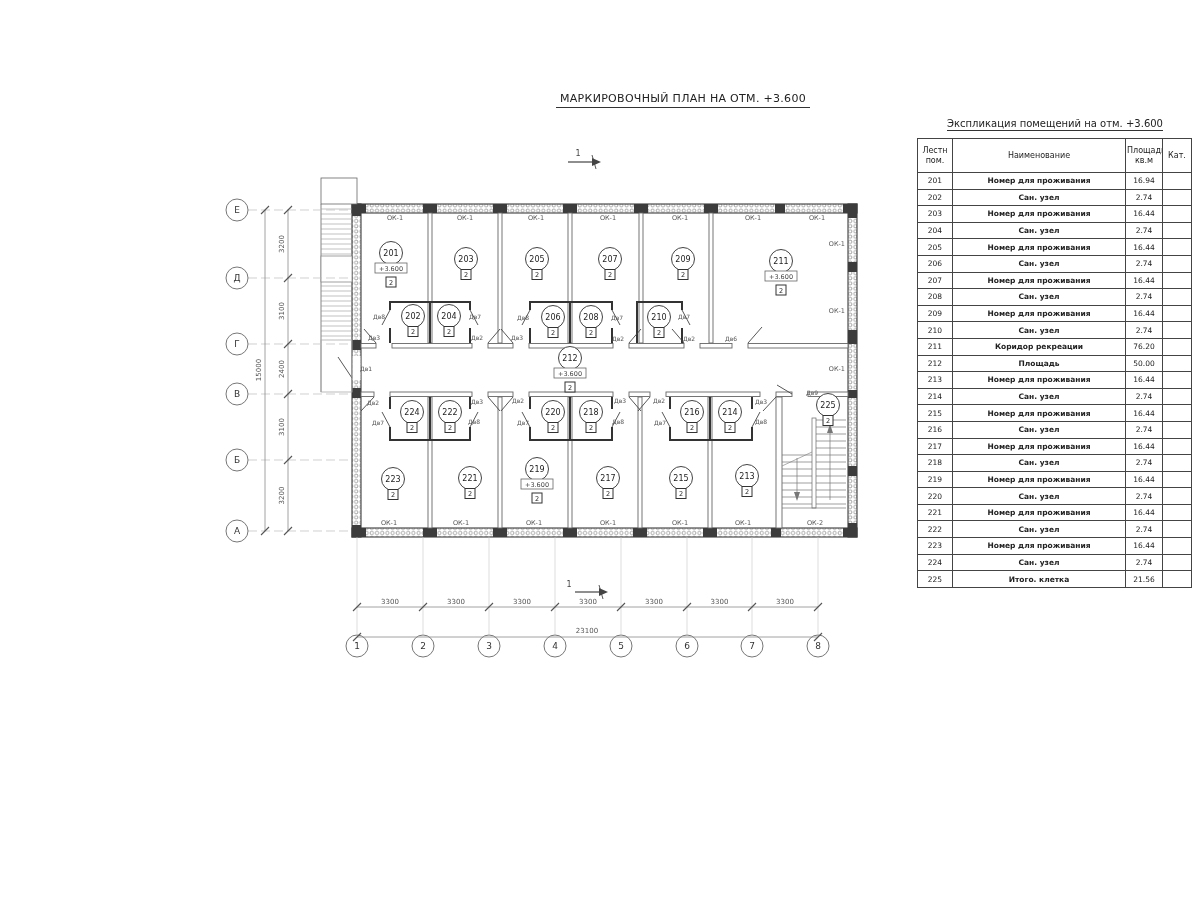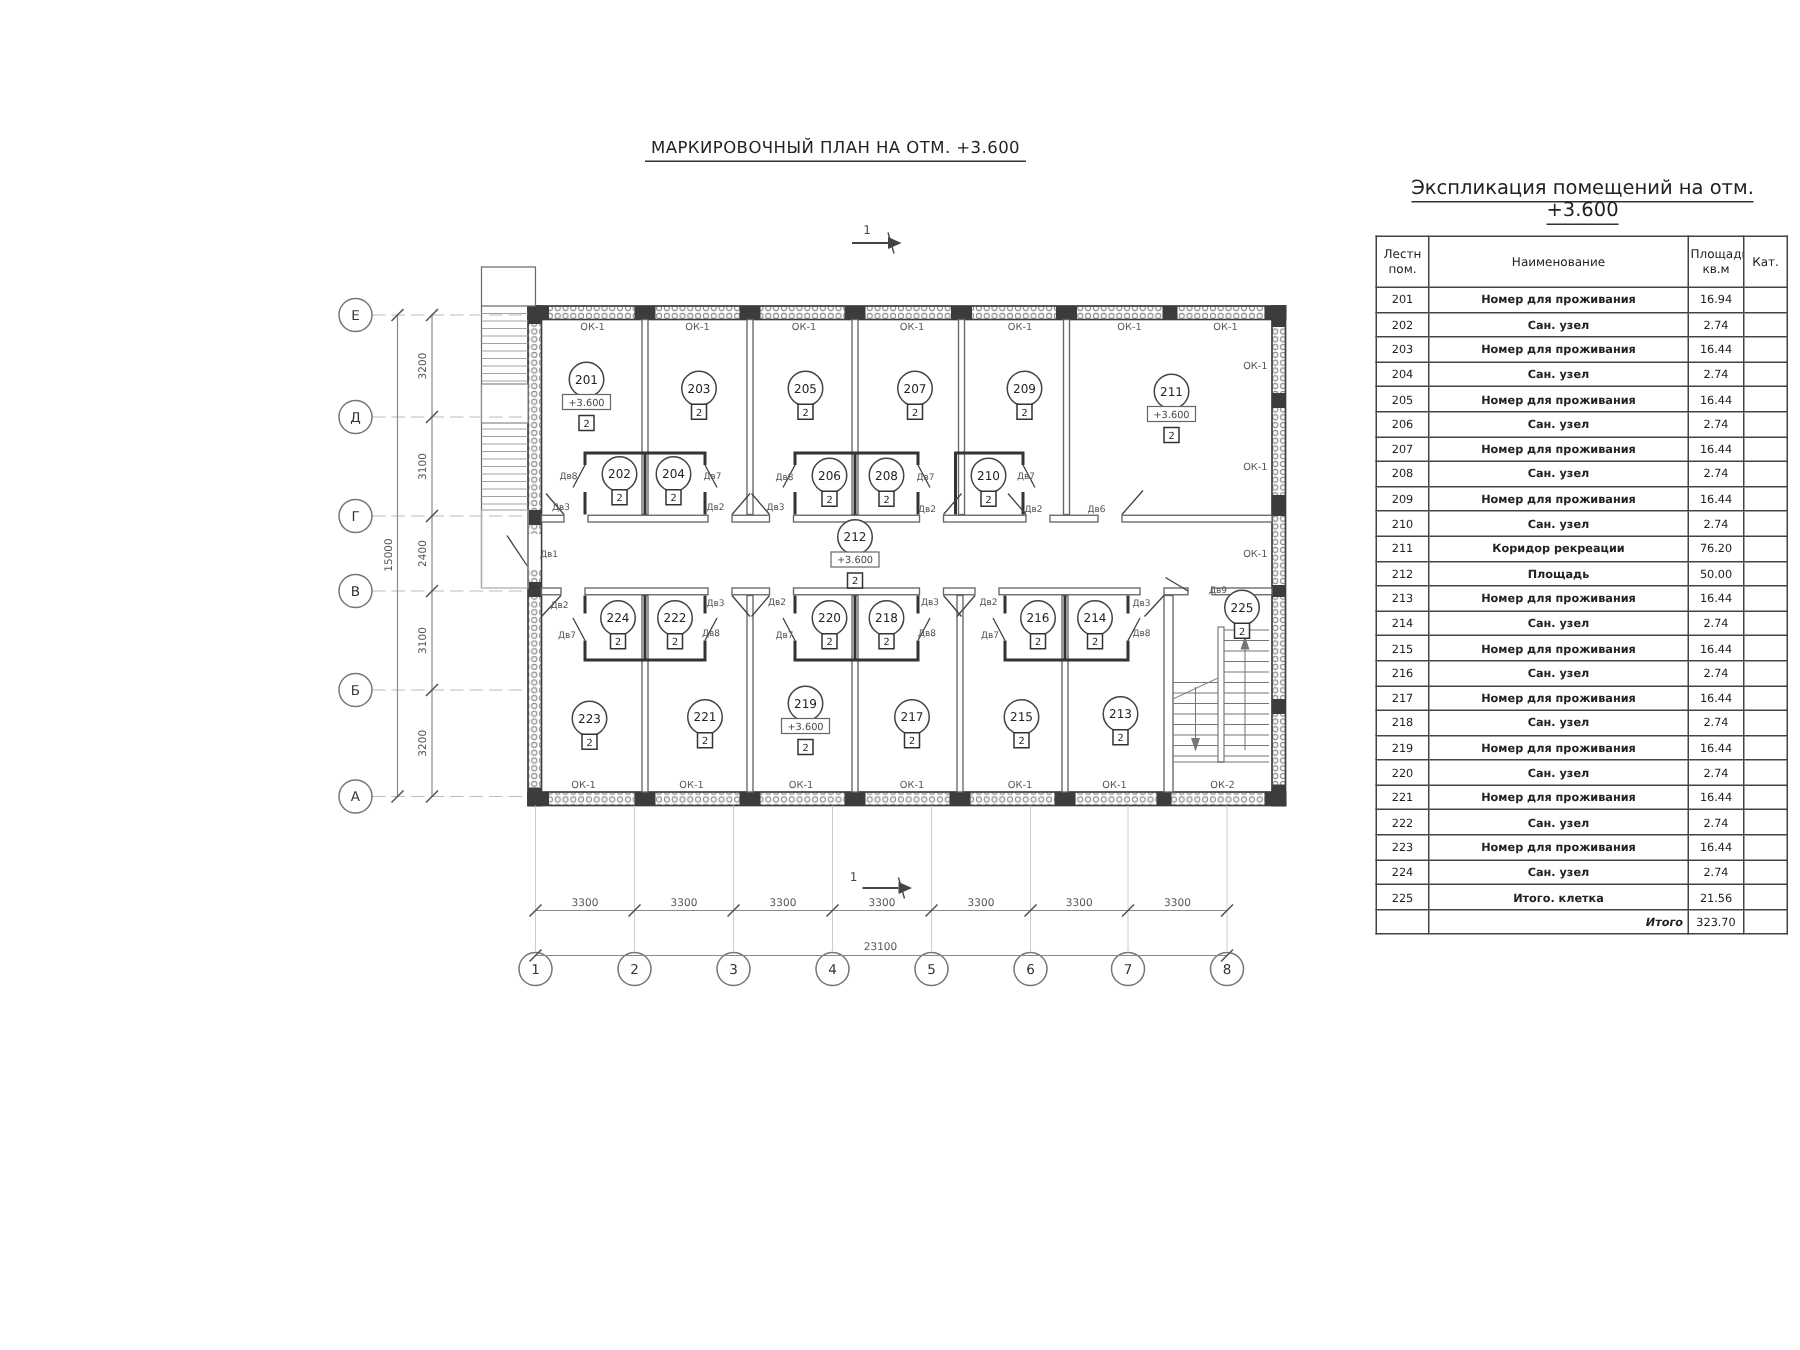--- a/index.html
+++ b/index.html
@@ -1,24 +1,24 @@
 <!DOCTYPE html>
 <html><head>
 <meta charset="utf-8">
 <style>
   html,body{margin:0;padding:0;background:#fff;}
   body{width:1200px;height:900px;position:relative;overflow:hidden;
        font-family:"DejaVu Sans",sans-serif;color:#222;}
   .abs{position:absolute;}
   #plan-svg{position:absolute;left:0;top:0;}
-  .drawing-title{left:430px;top:92px;width:380px;text-align:left;
+  .drawing-title{left:430px;top:92px;width:380px;text-align:right;
        font-size:11px;letter-spacing:.3px;color:#222;}
   .drawing-title span{border-bottom:1px solid #333;padding:0 4px 2px 4px;}
   .table-wrap{left:917px;top:118px;width:276px;}
-  .table-title{display:block;text-align:center;font-size:13px;color:#222;margin-bottom:9px;}
+  .table-title{display:block;text-align:center;font-size:10px;color:#222;margin-bottom:9px;}
   .table-title span{border-bottom:1px solid #333;padding-bottom:1px;}
   table.expl{border-collapse:collapse;table-layout:fixed;width:274px;
        border:1.6px solid #222;font-size:7.5px;color:#222;}
   table.expl td,table.expl th{border:1px solid #444;padding:0 1px;text-align:center;
        overflow:hidden;white-space:nowrap;font-weight:normal;}
   table.expl thead th{height:33px;font-size:8px;white-space:normal;line-height:1.15;}
   table.expl tbody td{height:15.6px;}
   table.expl td.name{white-space:nowrap;font-weight:bold;}
   table.expl tr.total td.name{text-align:right;padding-right:3px;font-style:italic;}
 </style>
@@ -549,21 +549,15 @@
           <td class="name">Сан. узел</td>
           <td>2.74</td>
           <td></td>
         </tr>
         <tr>
           <td>225</td>
           <td class="name">Итого. клетка</td>
           <td>21.56</td>
           <td></td>
         </tr>
-        <tr class="total">
-          <td></td>
-          <td class="name">Итого</td>
-          <td>323.70</td>
-          <td></td>
-        </tr>
       </tbody>
   </table>
 </div>
 
 </body></html>

